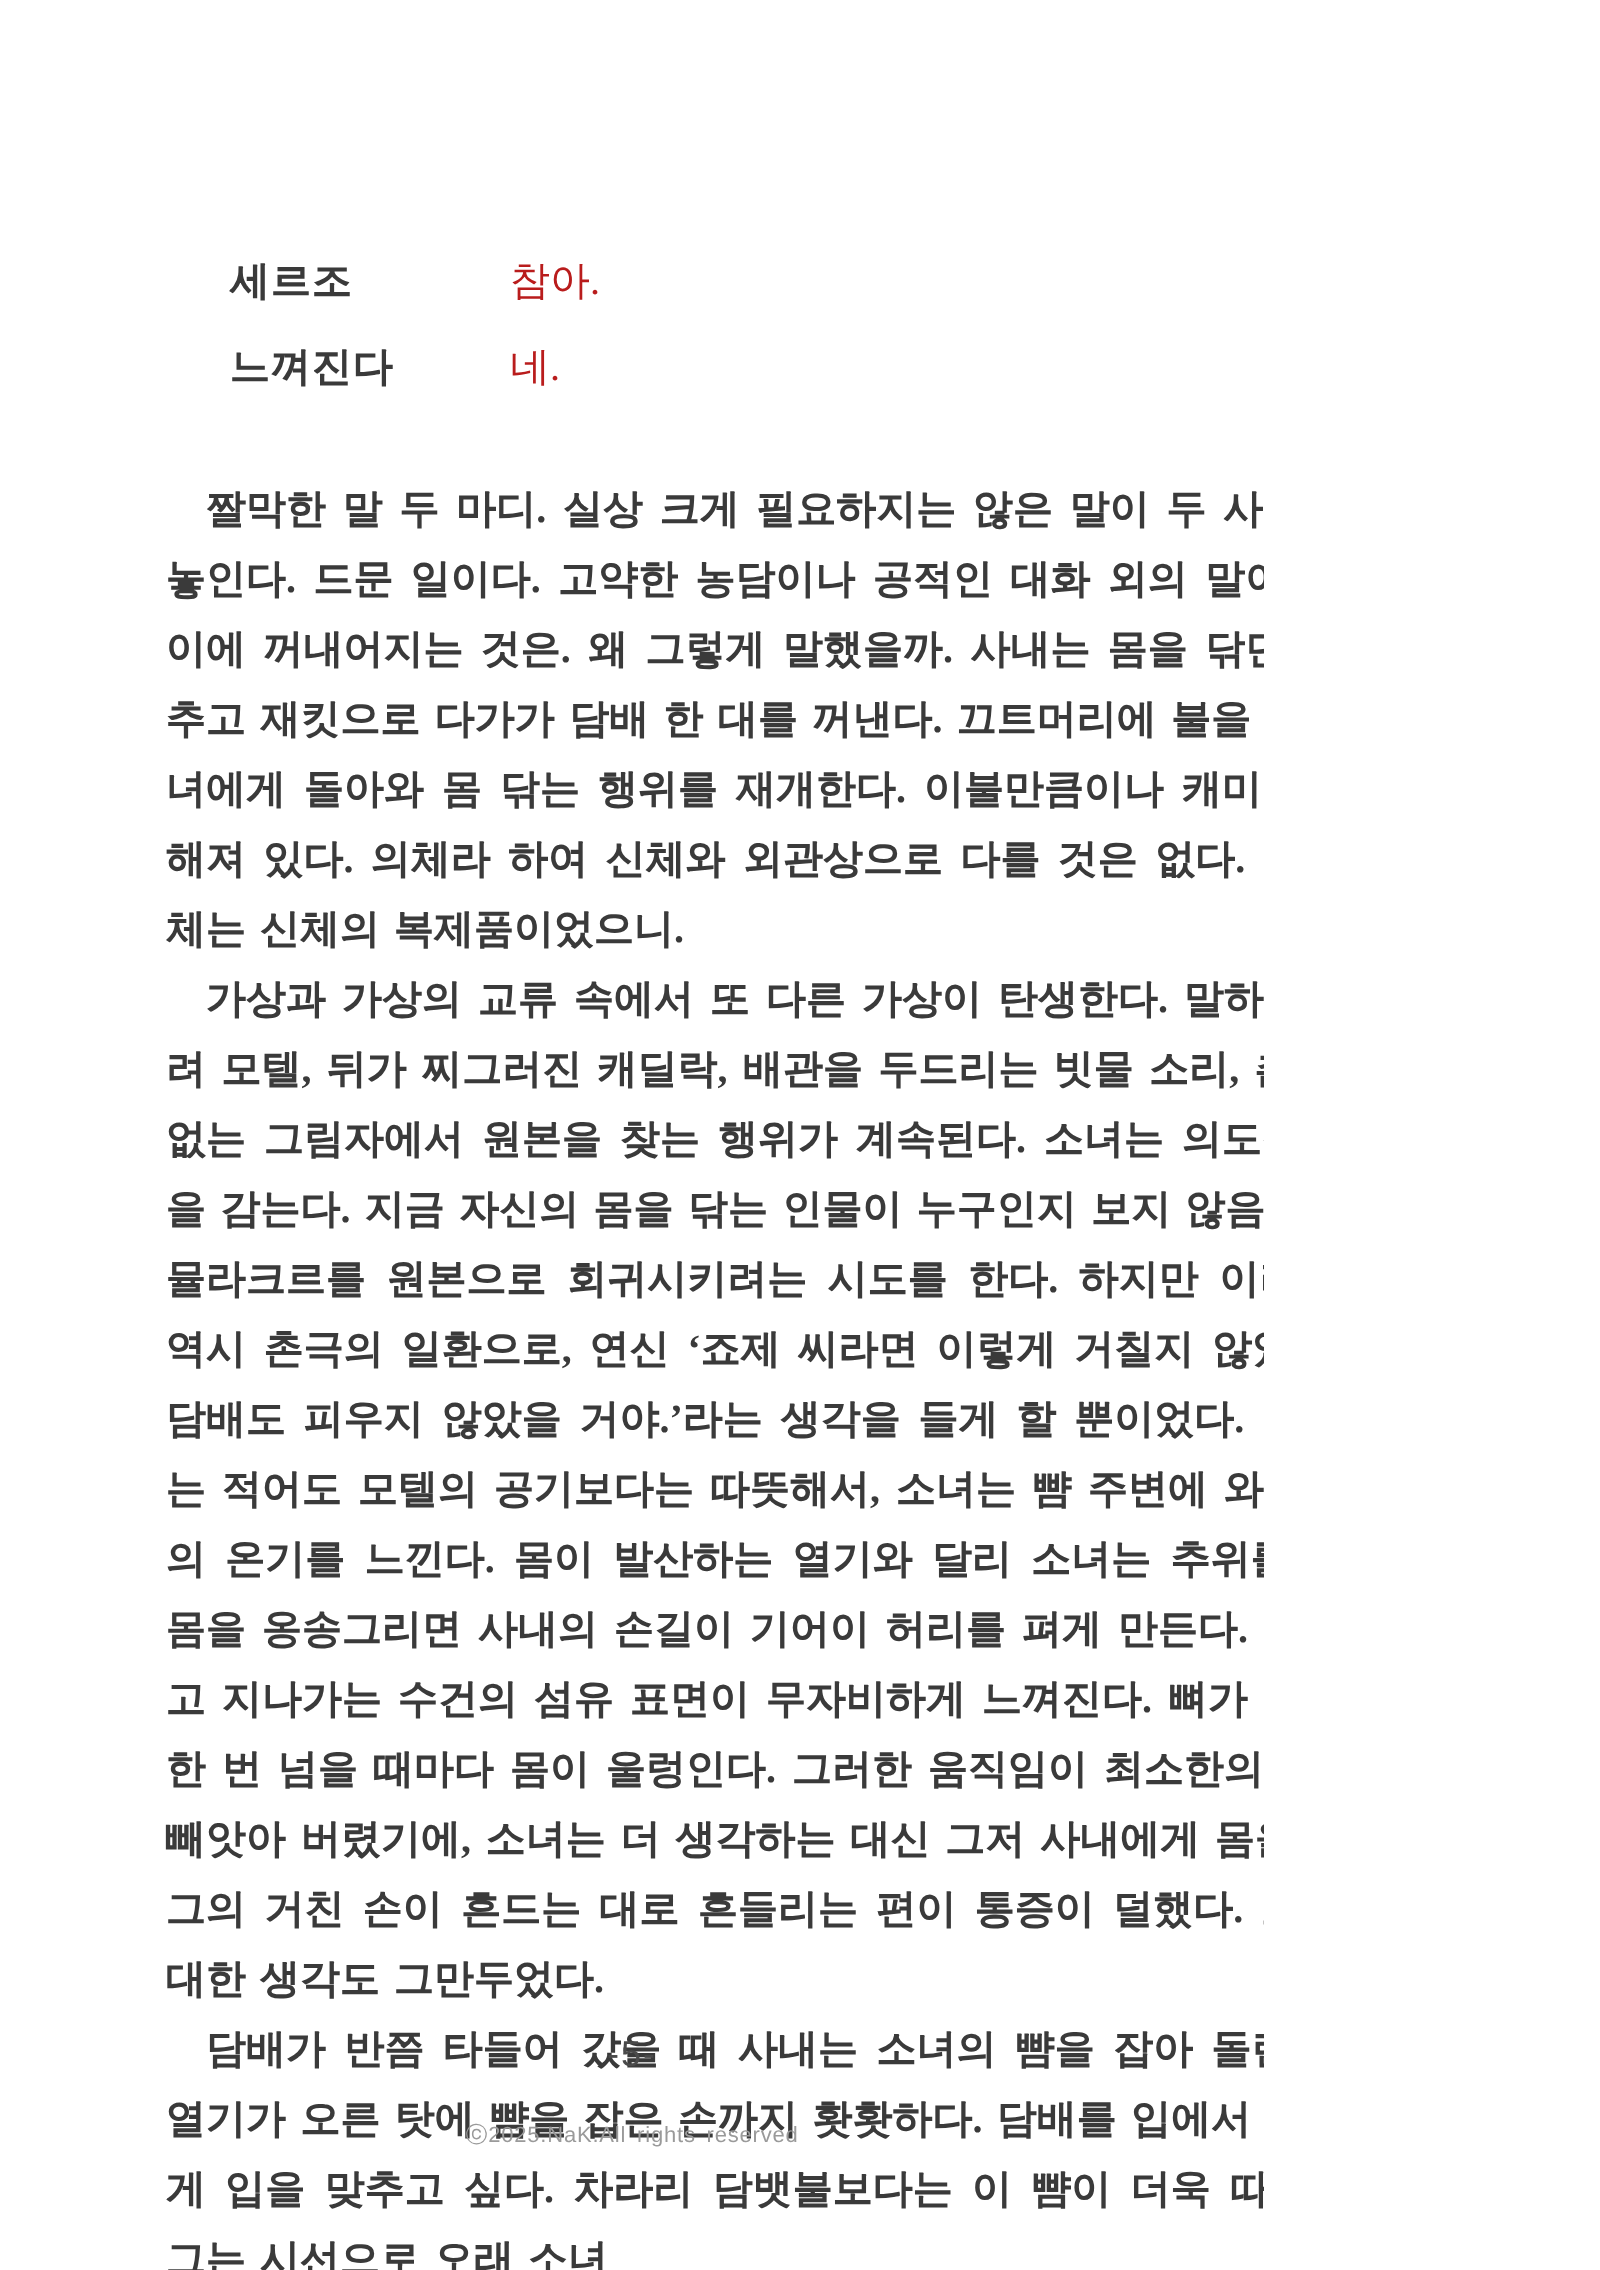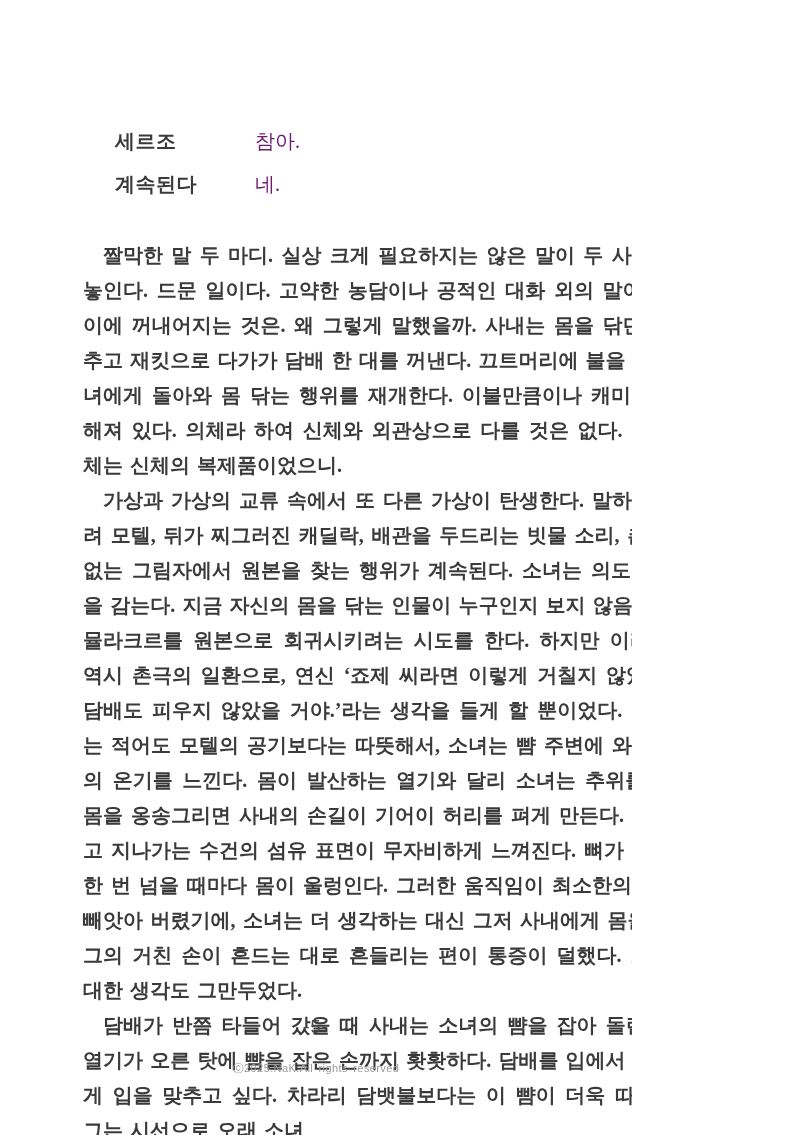--- a/index.html
+++ b/index.html
@@ -29,21 +29,21 @@
     font-size: 20px;
     line-height: 26px;
   }
   .speaker {
     flex: 0 0 140px;
     font-weight: bold;
     color: #3a3a3a;
     letter-spacing: 0.5px;
   }
   .speech {
-    color: #701a75;
+    color: #b91c1c;
   }
   .body-text {
     position: absolute;
     top: 238px;
     left: 83px;
     width: 637px;
     font-size: 20px;
     line-height: 35px;
     text-align: justify;
     word-break: break-all;
@@ -86,21 +86,21 @@
 
 <div class="page">
 
   <div class="dialogue">
 
   <div class="dialogue-row">
         <span class="speaker">세르조</span>
         <span class="speech">참아.</span>
       </div>
       <div class="dialogue-row">
-        <span class="speaker">계속된다</span>
+        <span class="speaker">느껴진다</span>
         <span class="speech">네.</span>
       </div>
     </div>
 
   <div class="body-text">
 
   <p>짤막한 말 두 마디. 실상 크게 필요하지는 않은 말이 두 사람 사이에 놓인다. 드문 일이다. 고약한 농담이나 공적인 대화 외의 말이 그들 사이에 꺼내어지는 것은. 왜 그렇게 말했을까. 사내는 몸을 닦던 손을 멈추고 재킷으로 다가가 담배 한 대를 꺼낸다. 끄트머리에 불을 붙이고 소녀에게 돌아와 몸 닦는 행위를 재개한다. 이불만큼이나 캐미솔도 투명해져 있다. 의체라 하여 신체와 외관상으로 다를 것은 없다. 최초의 의체는 신체의 복제품이었으니.</p>
       <p>가상과 가상의 교류 속에서 또 다른 가상이 탄생한다. 말하자면 싸구려 모텔, 뒤가 찌그러진 캐딜락, 배관을 두드리는 빗물 소리, 촌극. 원본 없는 그림자에서 원본을 찾는 행위가 계속된다. 소녀는 의도적으로 눈을 감는다. 지금 자신의 몸을 닦는 인물이 누구인지 보지 않음으로써 시뮬라크르를 원본으로 회귀시키려는 시도를 한다. 하지만 이러한 시도 역시 촌극의 일환으로, 연신 ‘죠제 씨라면 이렇게 거칠지 않았을 텐데. 담배도 피우지 않았을 거야.’라는 생각을 들게 할 뿐이었다. 담배 연기는 적어도 모텔의 공기보다는 따뜻해서, 소녀는 뺨 주변에 와닿는 연기의 온기를 느낀다. 몸이 발산하는 열기와 달리 소녀는 추위를 느낀다. 몸을 옹송그리면 사내의 손길이 기어이 허리를 펴게 만든다. 척추를 훑고 지나가는 수건의 섬유 표면이 무자비하게 느껴진다. 뼈가 만든 턱을 한 번 넘을 때마다 몸이 울렁인다. 그러한 움직임이 최소한의 사고마저 빼앗아 버렸기에, 소녀는 더 생각하는 대신 그저 사내에게 몸을 맡긴다. 그의 거친 손이 흔드는 대로 흔들리는 편이 통증이 덜했다. 죠제 씨에 대한 생각도 그만두었다.</p>
       <p>담배가 반쯤 타들어 갔을 때 사내는 소녀의 뺨을 잡아 돌린다. 뺨에 열기가 오른 탓에 뺨을 잡은 손까지 홧홧하다. 담배를 입에서 빼고 가볍게 입을 맞추고 싶다. 차라리 담뱃불보다는 이 뺨이 더욱 따뜻하리라. 그는 시선으로 오래 소녀</p>
     </div>

